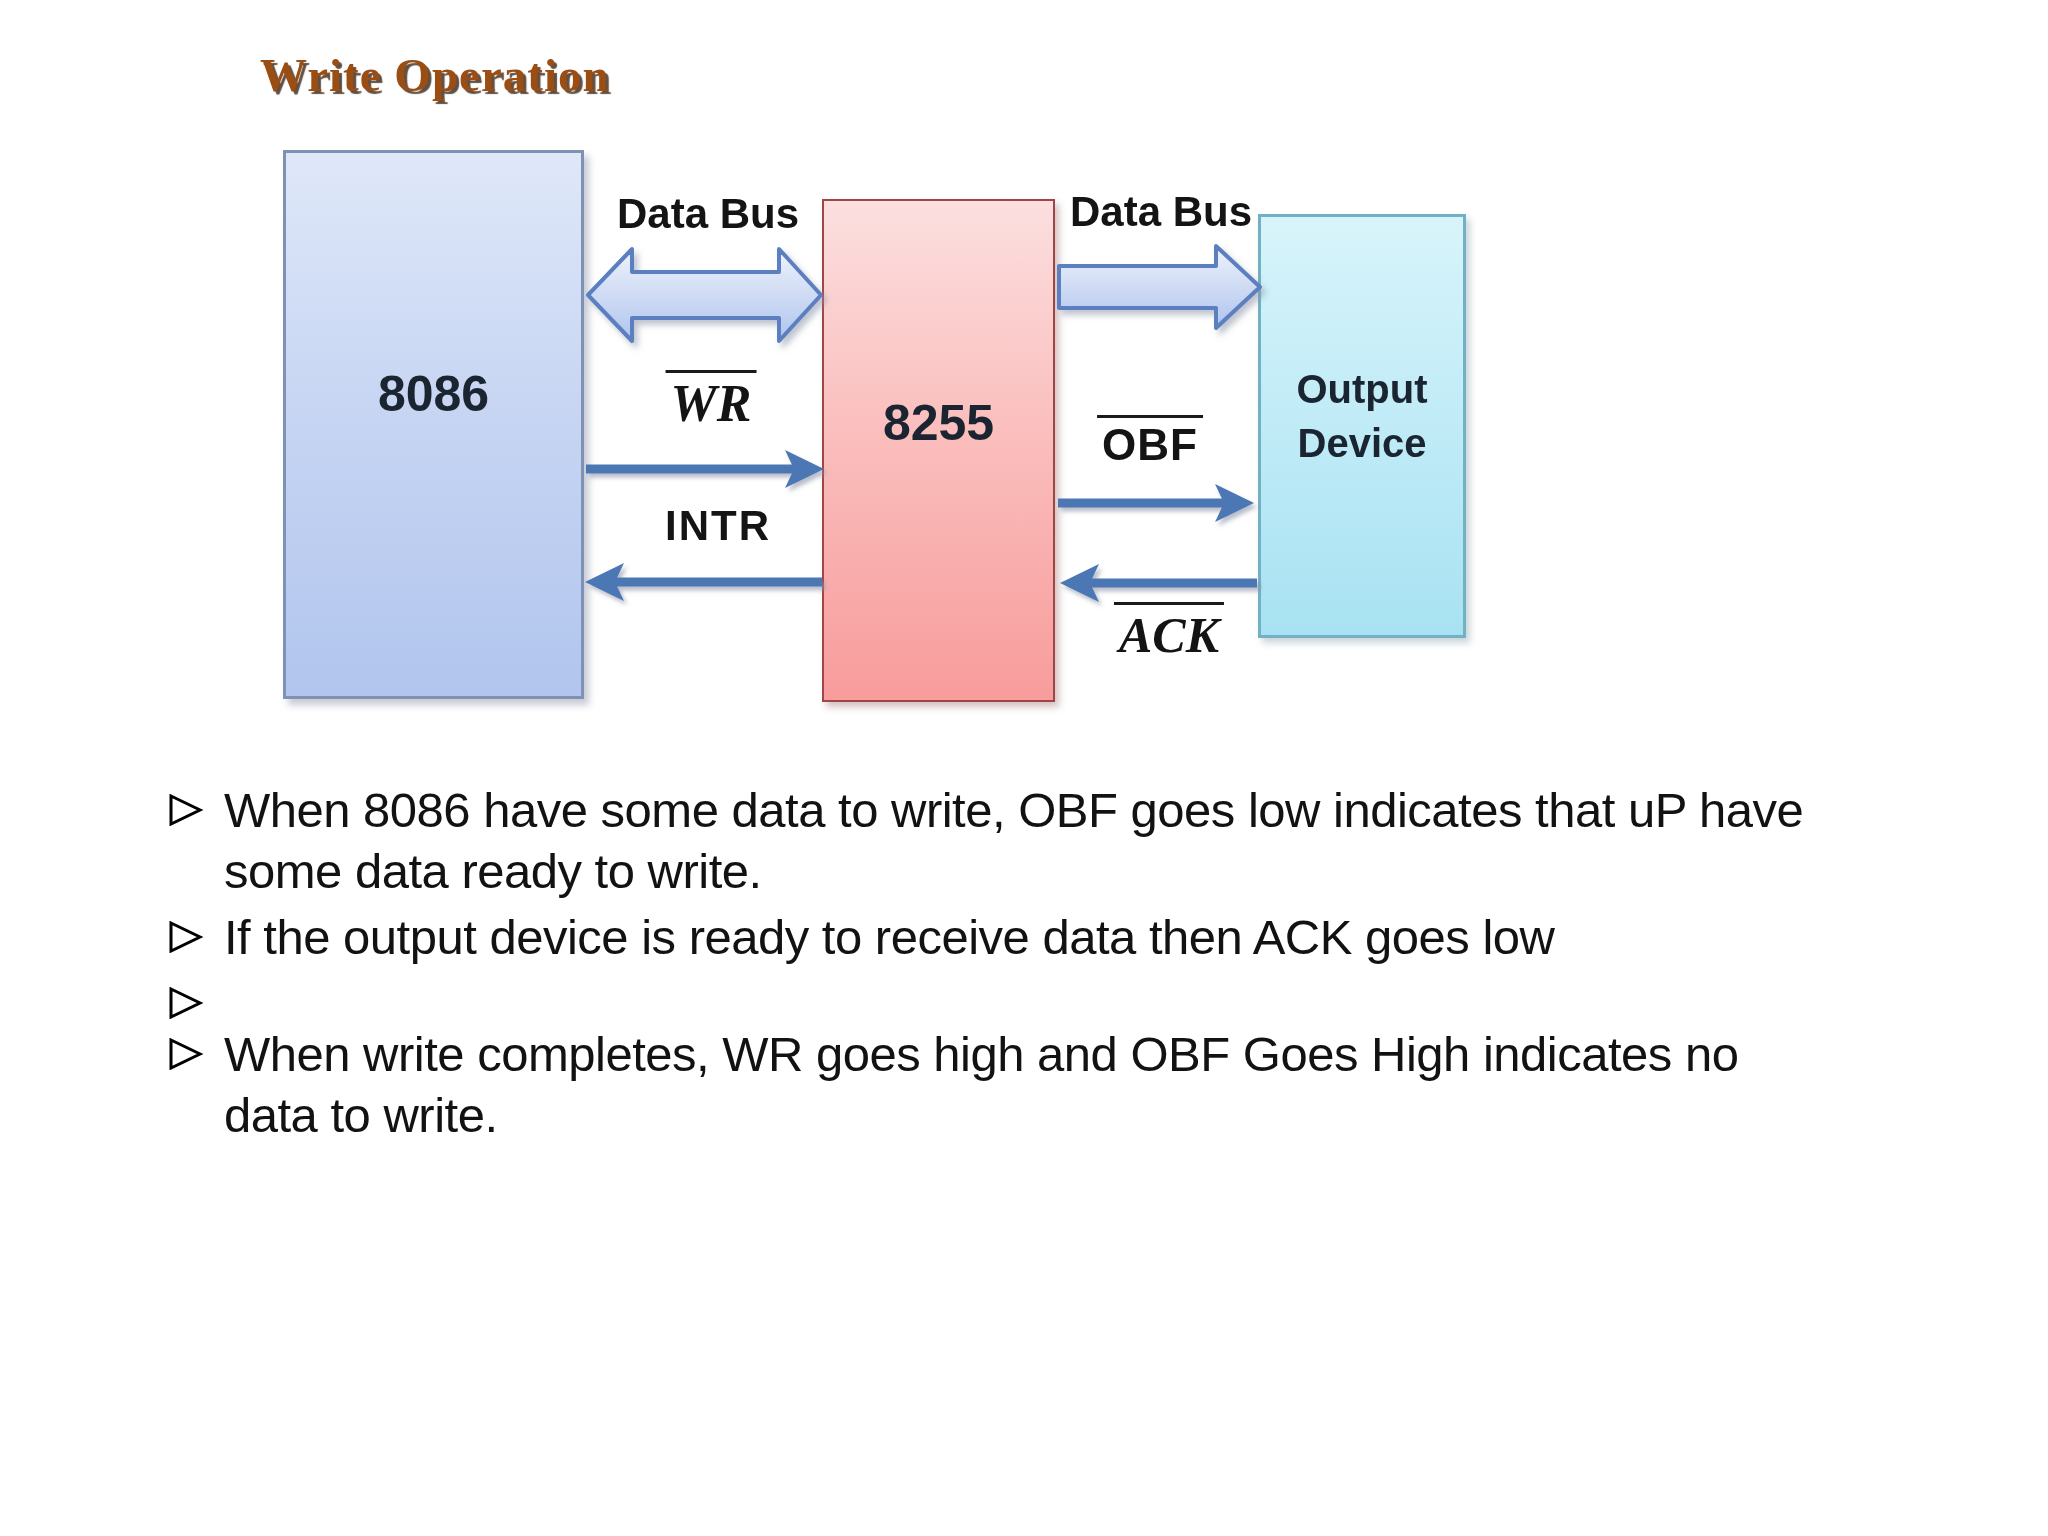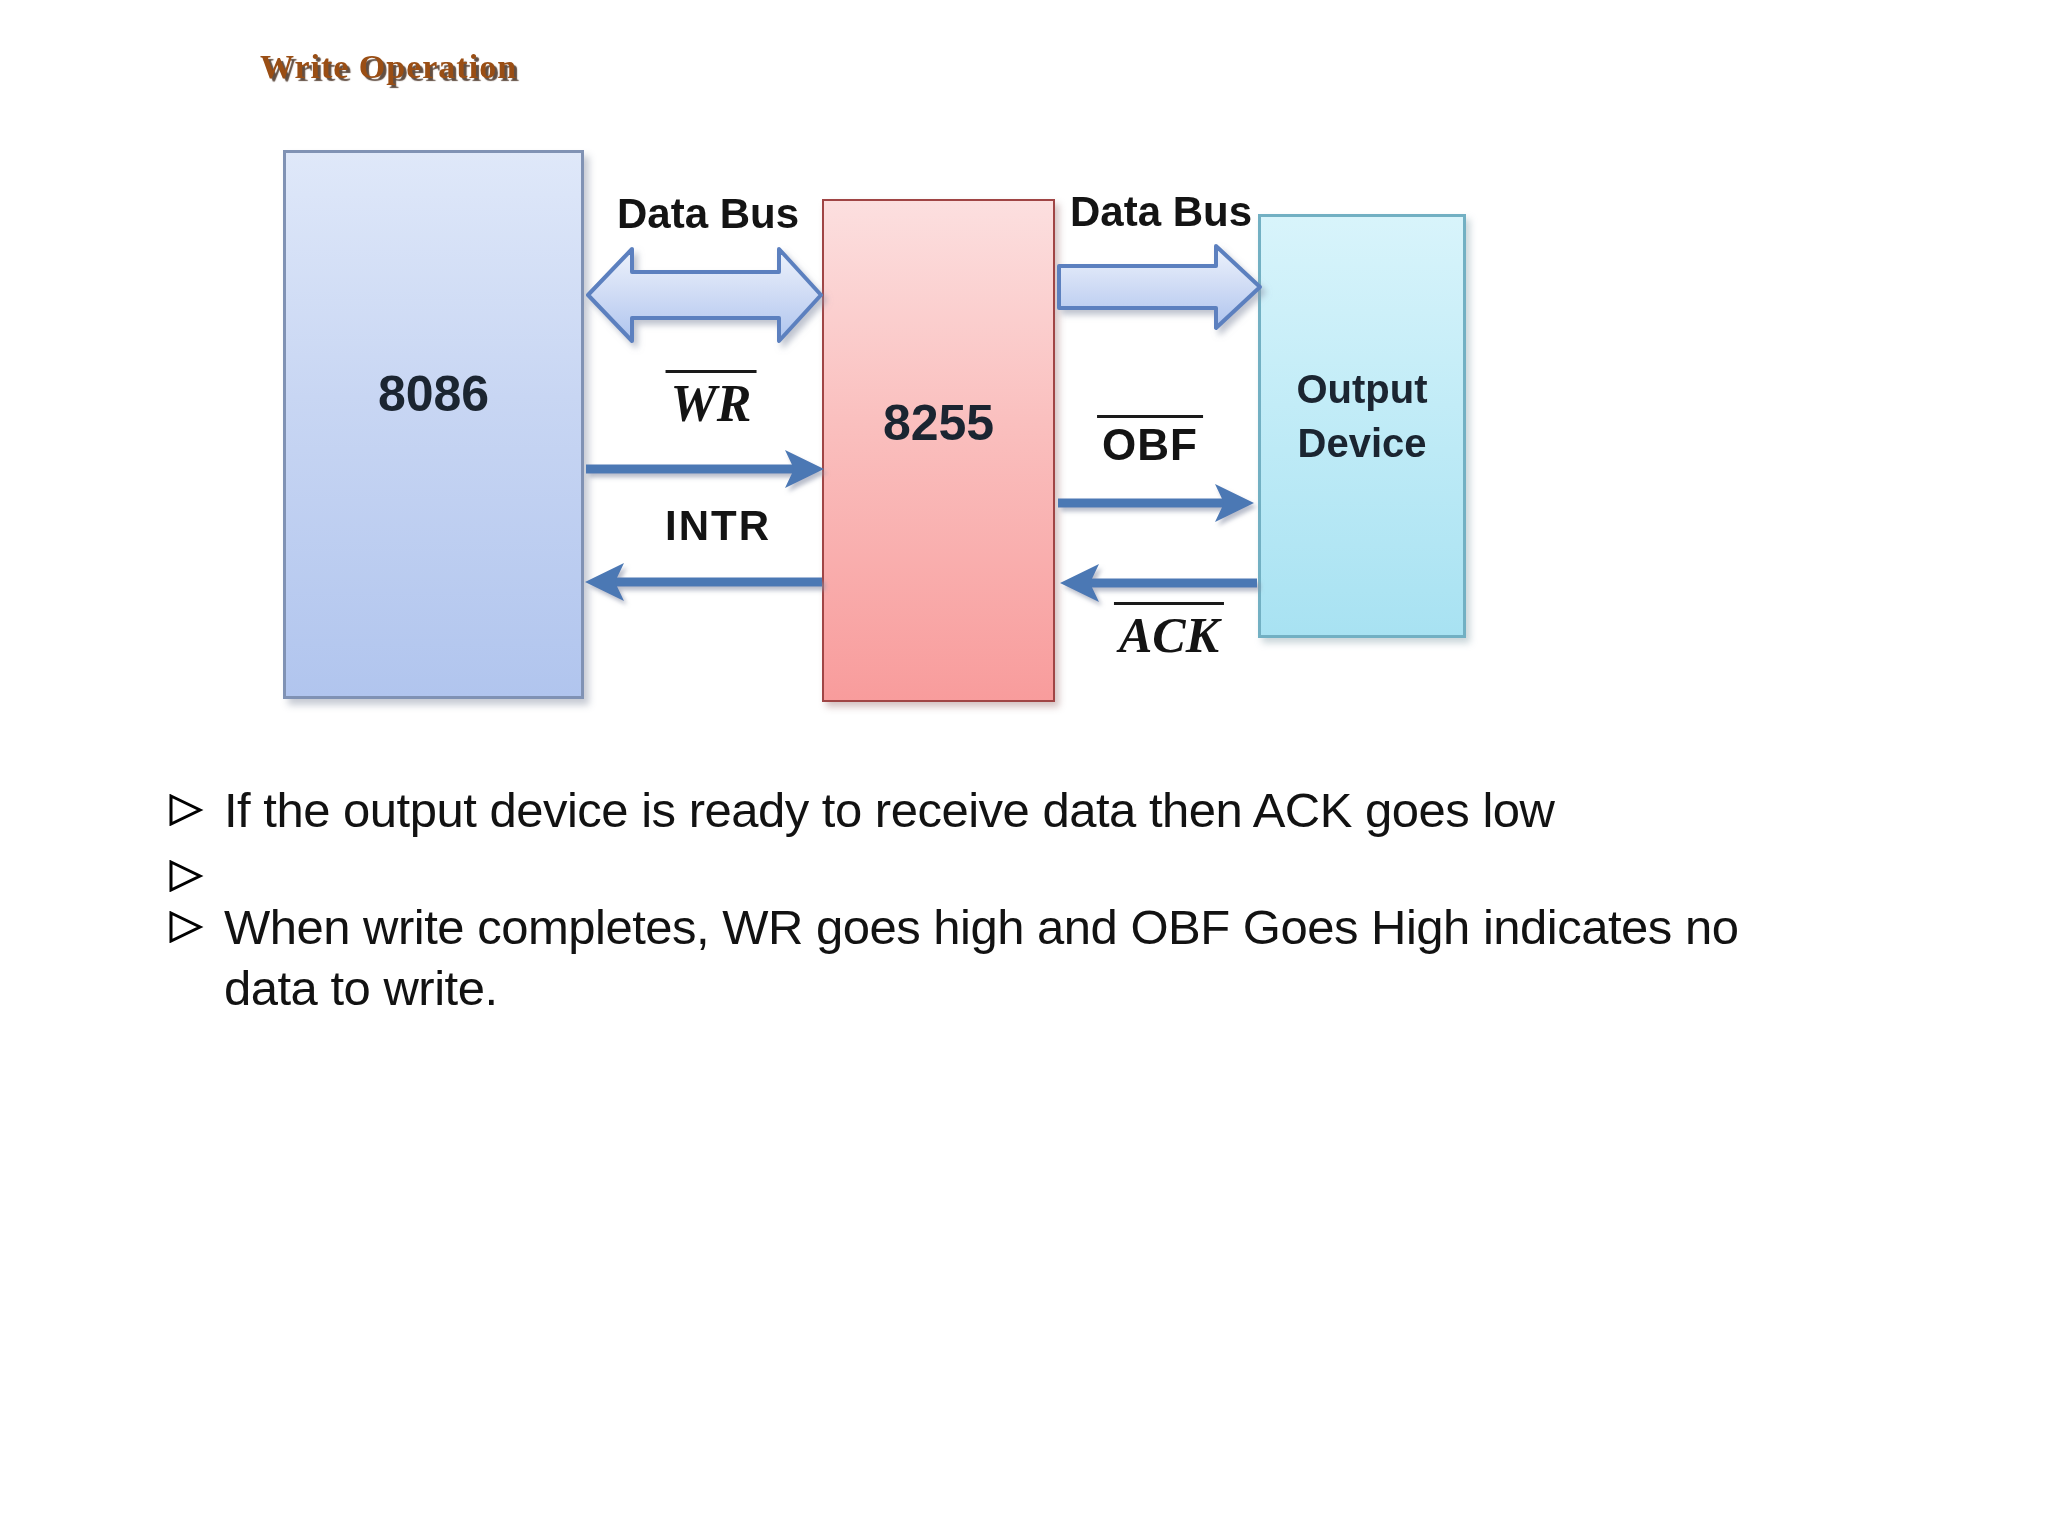--- a/index.html
+++ b/index.html
@@ -2,21 +2,21 @@
 <html><head>
 <meta charset="utf-8">
 <style>
   html,body{margin:0;padding:0;background:#ffffff;}
   .slide{
     position:relative;width:2048px;height:1536px;background:#ffffff;
     font-family:"Liberation Sans",sans-serif;overflow:hidden;
   }
   .title{
     position:absolute;left:260px;top:48px;
-    font-family:"Liberation Serif",serif;font-weight:bold;font-size:34px;
+    font-family:"Liberation Serif",serif;font-weight:bold;font-size:47px;
     color:#9a4e14;letter-spacing:1px;
     text-shadow:3px 3px 1px rgba(45,20,4,0.75);
     white-space:nowrap;
   }
   .box{
     position:absolute;display:flex;align-items:center;justify-content:center;
     color:#1b2531;font-weight:600;text-align:right;
   }
   .box-cpu{
     left:283px;top:150px;width:301px;height:549px;
@@ -133,20 +133,27 @@
   <div class="sig sig-serif lbl-wr"><span class="overline">WR</span></div>
   <div class="sig sig-sans lbl-intr">INTR</div>
   <div class="sig sig-sans lbl-obf"><span class="overline">OBF</span></div>
   <div class="sig sig-serif lbl-ack"><span class="overline">ACK</span></div>
 
   <ul class="bullets">
     <li>
       <svg class="bullet-marker" width="36" height="32" viewBox="0 0 36 32">
         <polygon points="3,2 32,16 3,30" fill="#ffffff" stroke="#000000" stroke-width="3" stroke-linejoin="miter"></polygon>
       </svg>
+      <span class="bullet-text">When 8086 have some data to write, OBF goes low indicates that uP have
+some data ready to write.</span>
+    </li>
+    <li>
+      <svg class="bullet-marker" width="36" height="32" viewBox="0 0 36 32">
+        <polygon points="3,2 32,16 3,30" fill="#ffffff" stroke="#000000" stroke-width="3" stroke-linejoin="miter"></polygon>
+      </svg>
       <span class="bullet-text">If the output device is ready to receive data then ACK goes low</span>
     </li>
     <li>
       <svg class="bullet-marker" width="36" height="32" viewBox="0 0 36 32">
         <polygon points="3,2 32,16 3,30" fill="#ffffff" stroke="#000000" stroke-width="3" stroke-linejoin="miter"></polygon>
       </svg>
     </li>
     <li>
       <svg class="bullet-marker" width="36" height="32" viewBox="0 0 36 32">
         <polygon points="3,2 32,16 3,30" fill="#ffffff" stroke="#000000" stroke-width="3" stroke-linejoin="miter"></polygon>

